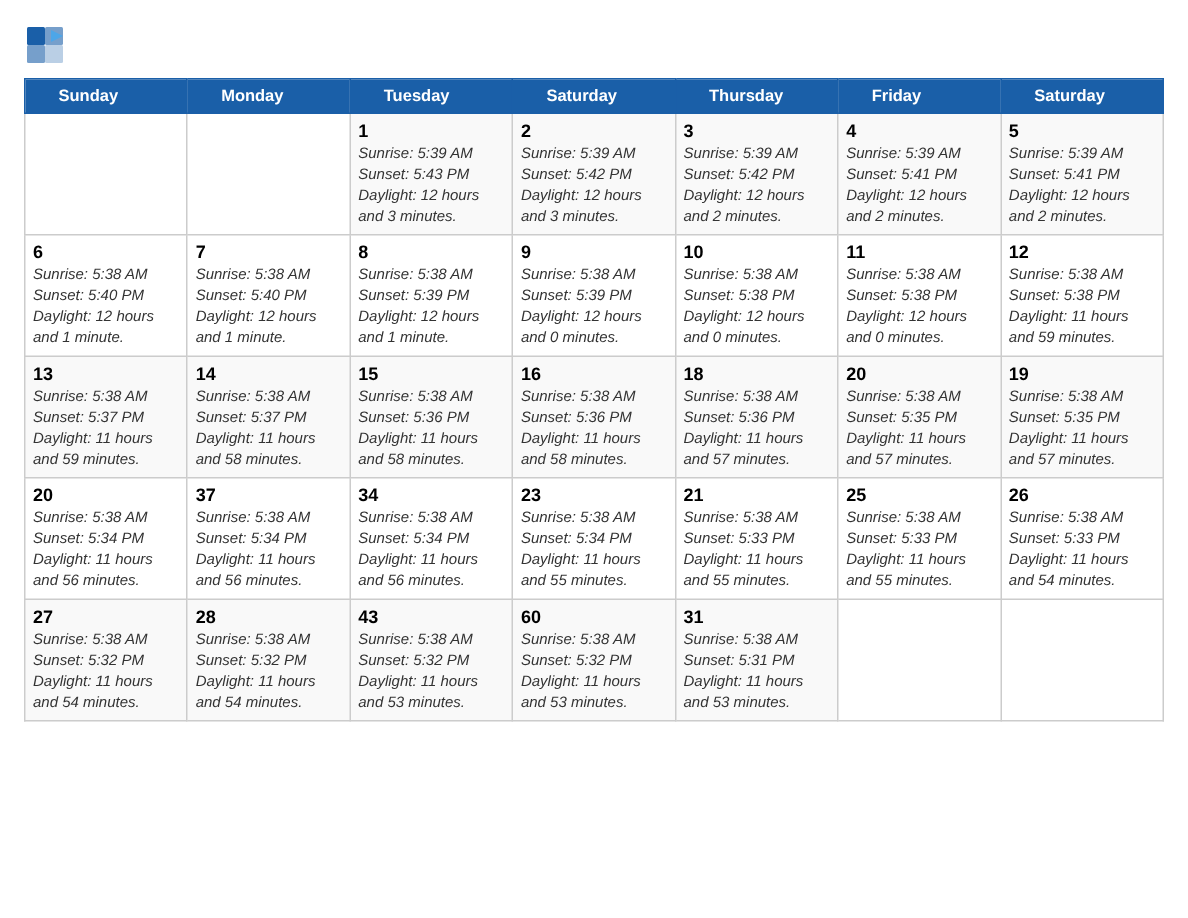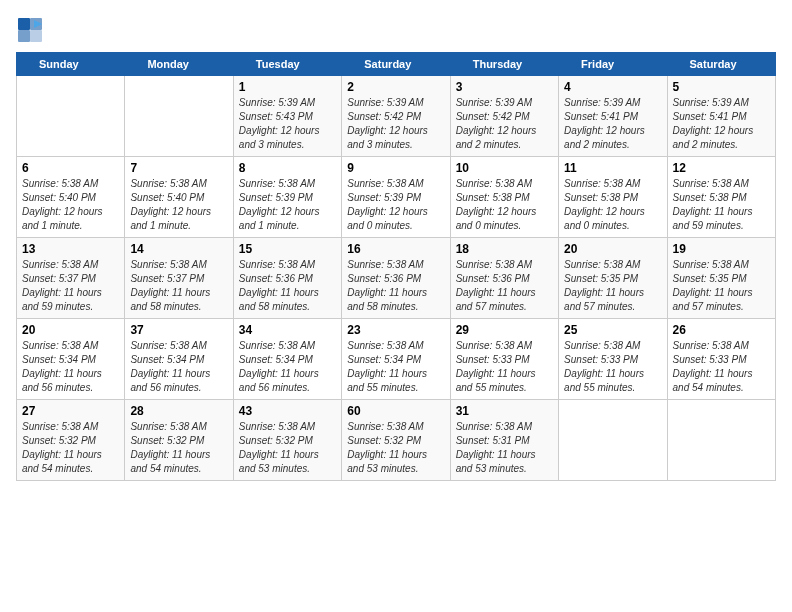--- a/index.html
+++ b/index.html
@@ -285,21 +285,21 @@
 and 56 minutes.</div>
         </td>
         <td>
           <span class="cell-date">23</span>
           <div class="cell-info" style="white-space: pre-line;">Sunrise: 5:38 AM
 Sunset: 5:34 PM
 Daylight: 11 hours
 and 55 minutes.</div>
         </td>
         <td>
-          <span class="cell-date">29</span>
+          <span class="cell-date">21</span>
           <div class="cell-info" style="white-space: pre-line;">Sunrise: 5:38 AM
 Sunset: 5:33 PM
 Daylight: 11 hours
 and 55 minutes.</div>
         </td>
         <td>
           <span class="cell-date">25</span>
           <div class="cell-info" style="white-space: pre-line;">Sunrise: 5:38 AM
 Sunset: 5:33 PM
 Daylight: 11 hours

